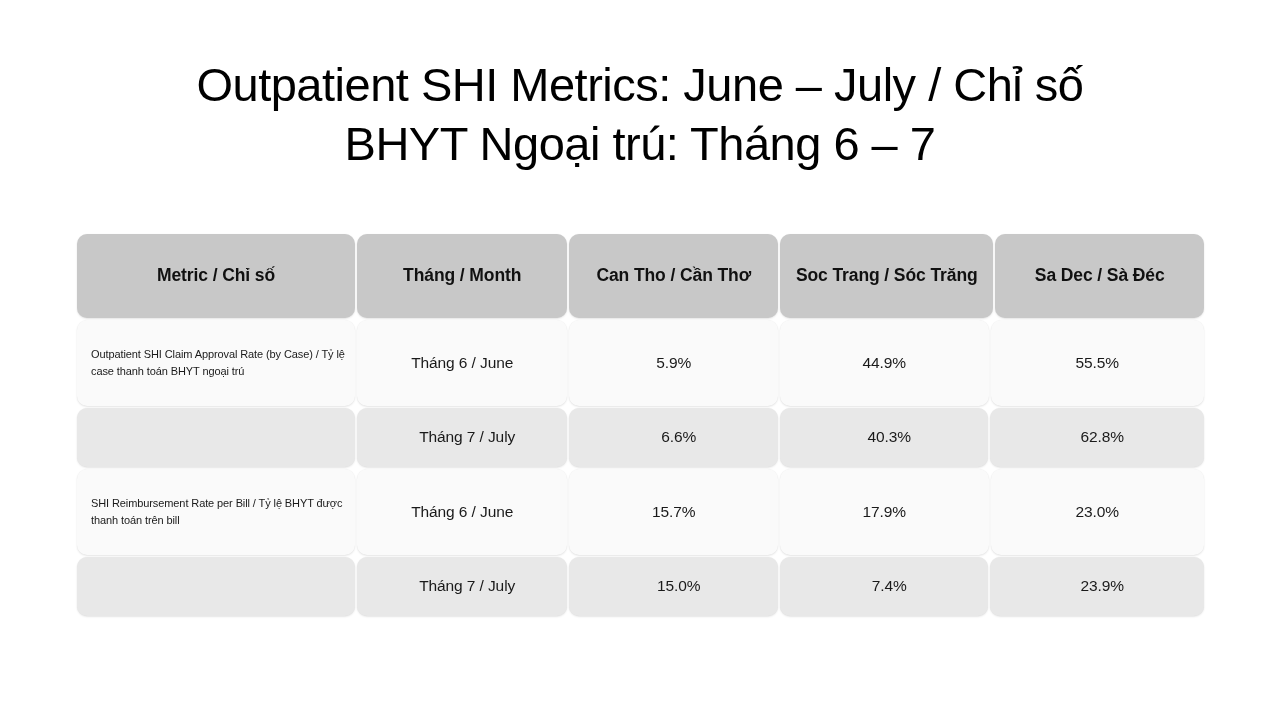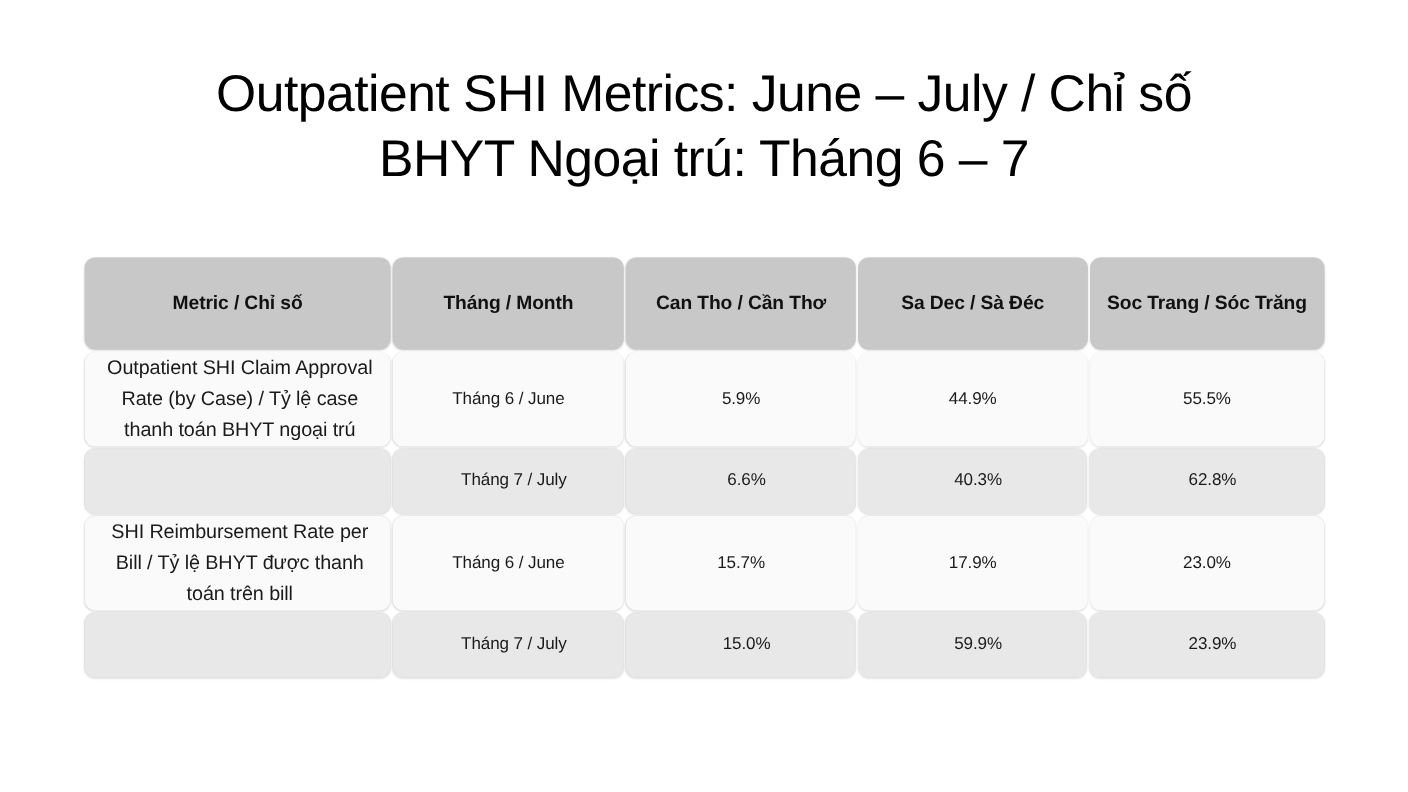--- a/index.html
+++ b/index.html
@@ -95,22 +95,22 @@
     line-height: 1.6;
     letter-spacing: -0.1px;
   }
 
   .cell.metric-cell {
     justify-content: flex-start;
     padding-left: 14px;
     padding-right: 10px;
   }
   .cell.metric-cell .cell-text {
-    text-align: center;
-    font-size: 18px;
+    text-align: left;
+    font-size: 11px;
     line-height: 1.55;
   }
 </style>
 </head>
 <body>
 
 <div id="slide">
 
   <div id="slide-title">Outpatient SHI Metrics: June – July / Chỉ số
 BHYT Ngoại trú: Tháng 6 – 7</div>
@@ -120,26 +120,26 @@
     <div class="table-row header-row">
       <div class="cell col-metric">
         <span class="cell-text">Metric / Chỉ số</span>
       </div>
       <div class="cell col-month">
         <span class="cell-text">Tháng / Month</span>
       </div>
       <div class="cell col-city">
         <span class="cell-text">Can Tho / Cần Thơ</span>
       </div>
+      <div class="cell col-city-last">
+        <span class="cell-text">Soc Trang / Sóc Trăng</span>
+      </div>
       <div class="cell col-city">
         <span class="cell-text">Sa Dec / Sà Đéc</span>
       </div>
-      <div class="cell col-city-last">
-        <span class="cell-text">Soc Trang / Sóc Trăng</span>
-      </div>
     </div>
 
     <div class="table-row body-row light tall">
       <div class="cell col-metric metric-cell">
         <span class="cell-text">Outpatient SHI Claim Approval Rate (by Case) / Tỷ lệ case thanh toán BHYT ngoại trú</span>
       </div>
       <div class="cell col-month">
         <span class="cell-text">Tháng 6 / June</span>
       </div>
       <div class="cell col-city">
@@ -193,21 +193,21 @@
       <div class="cell col-metric metric-cell">
         <span class="cell-text"></span>
       </div>
       <div class="cell col-month">
         <span class="cell-text">Tháng 7 / July</span>
       </div>
       <div class="cell col-city">
         <span class="cell-text">15.0%</span>
       </div>
       <div class="cell col-city">
-        <span class="cell-text">59.9%</span>
+        <span class="cell-text">7.4%</span>
       </div>
       <div class="cell col-city-last">
         <span class="cell-text">23.9%</span>
       </div>
     </div>
 
   </div>
 </div>
 
 </body></html>

